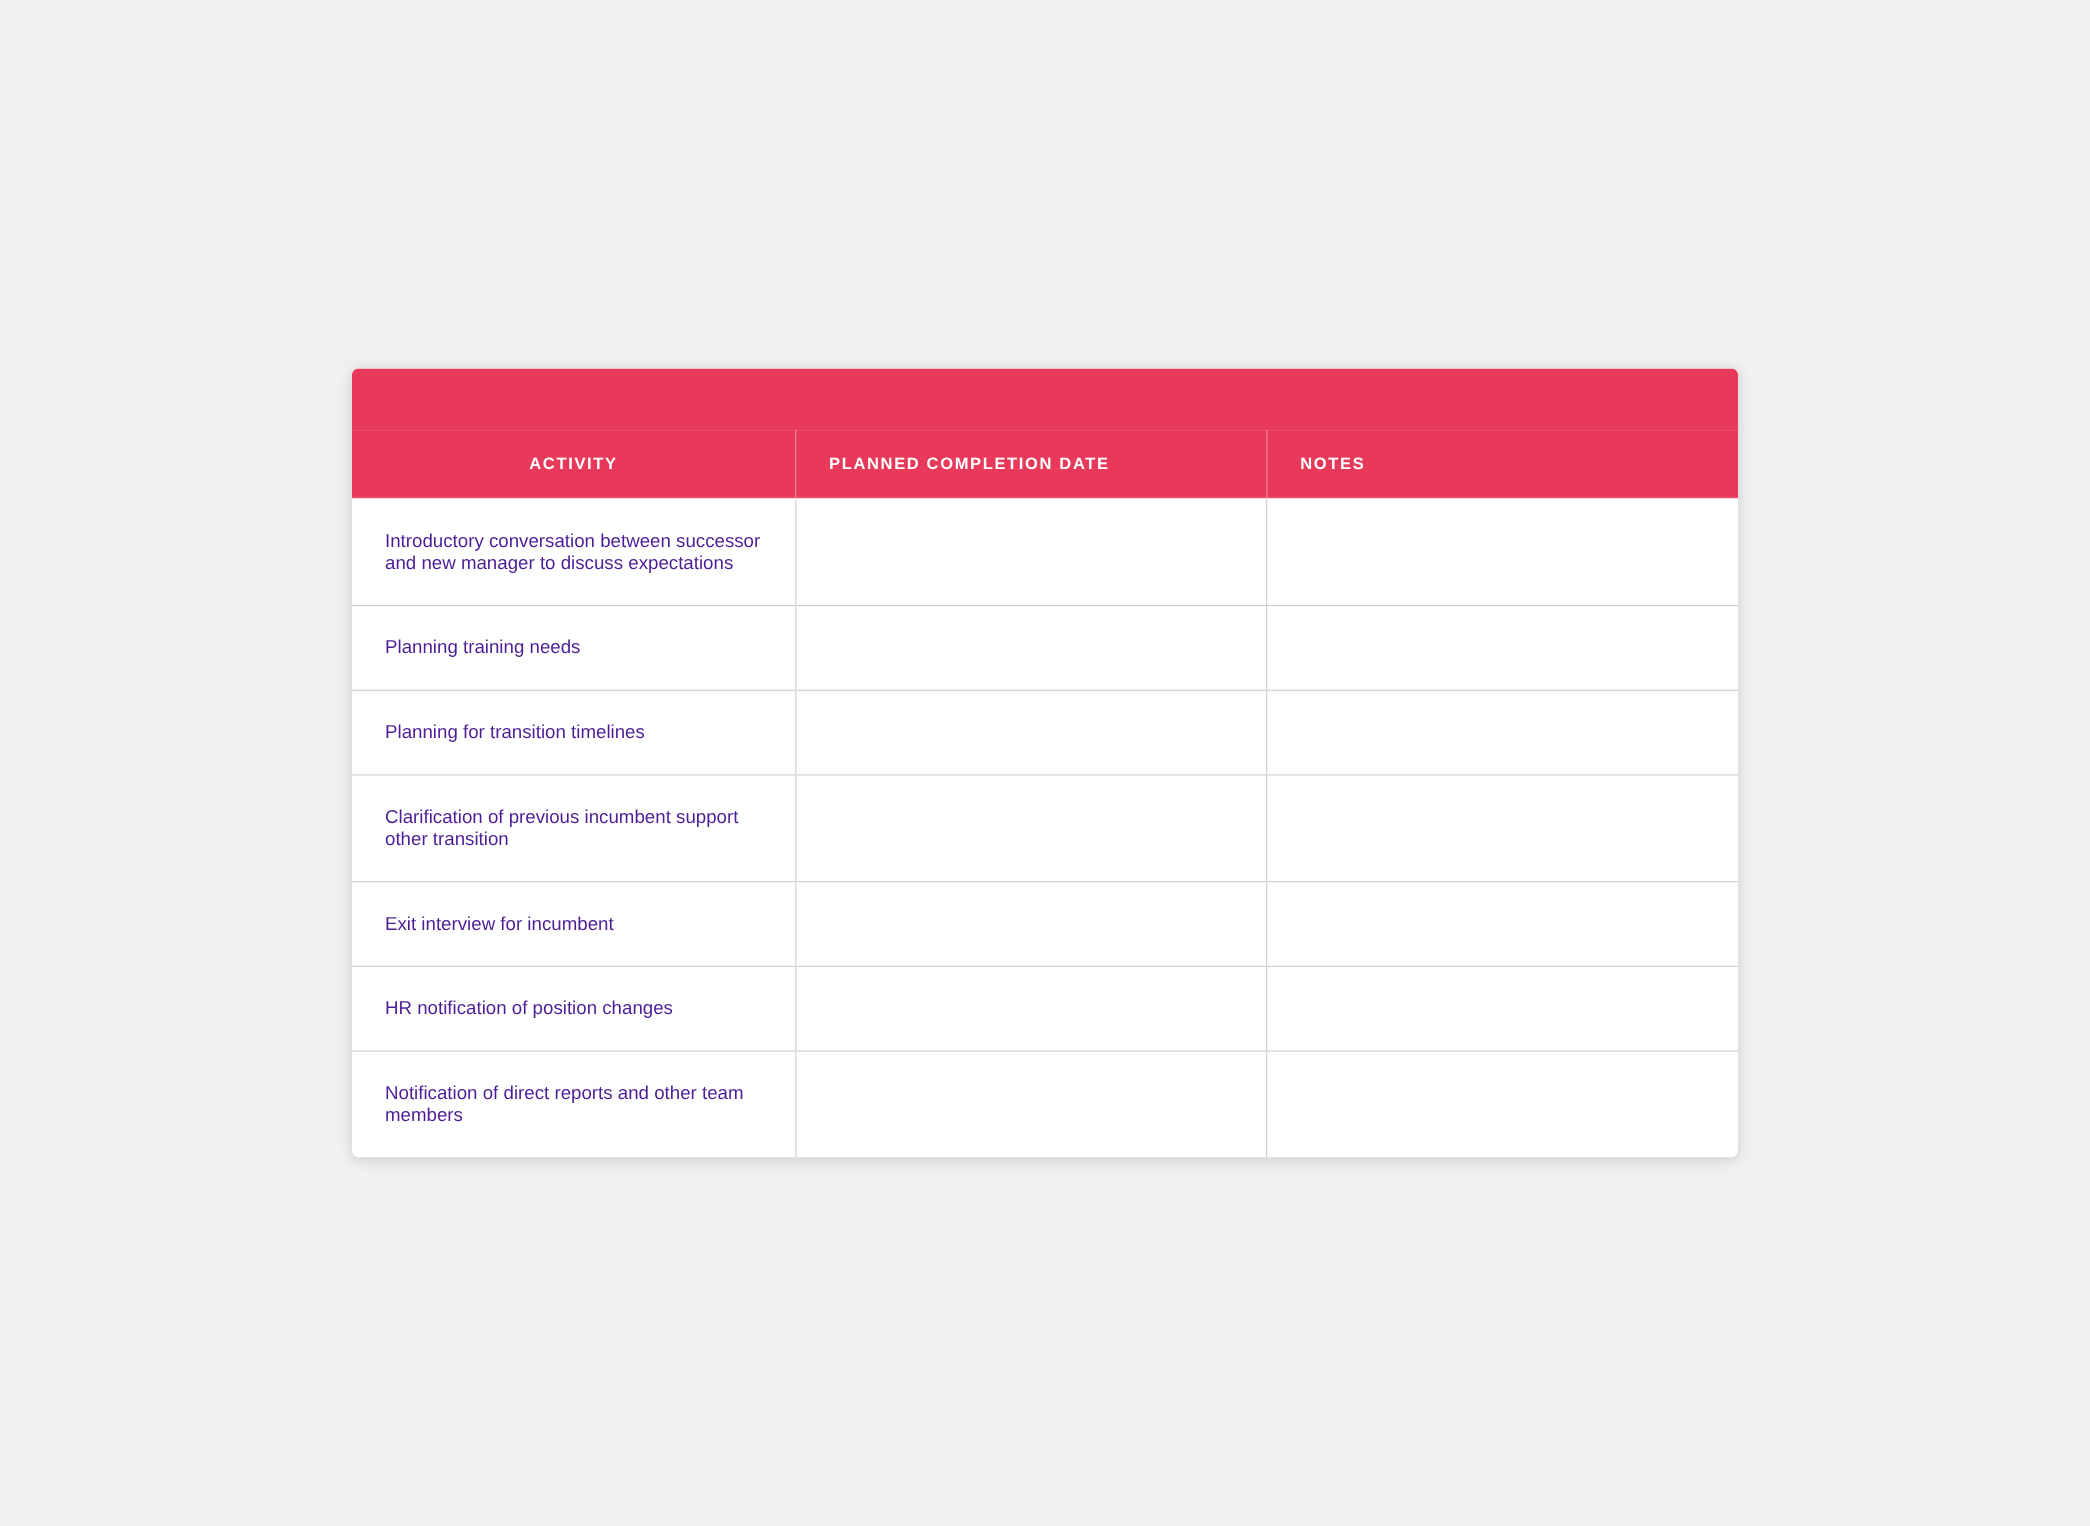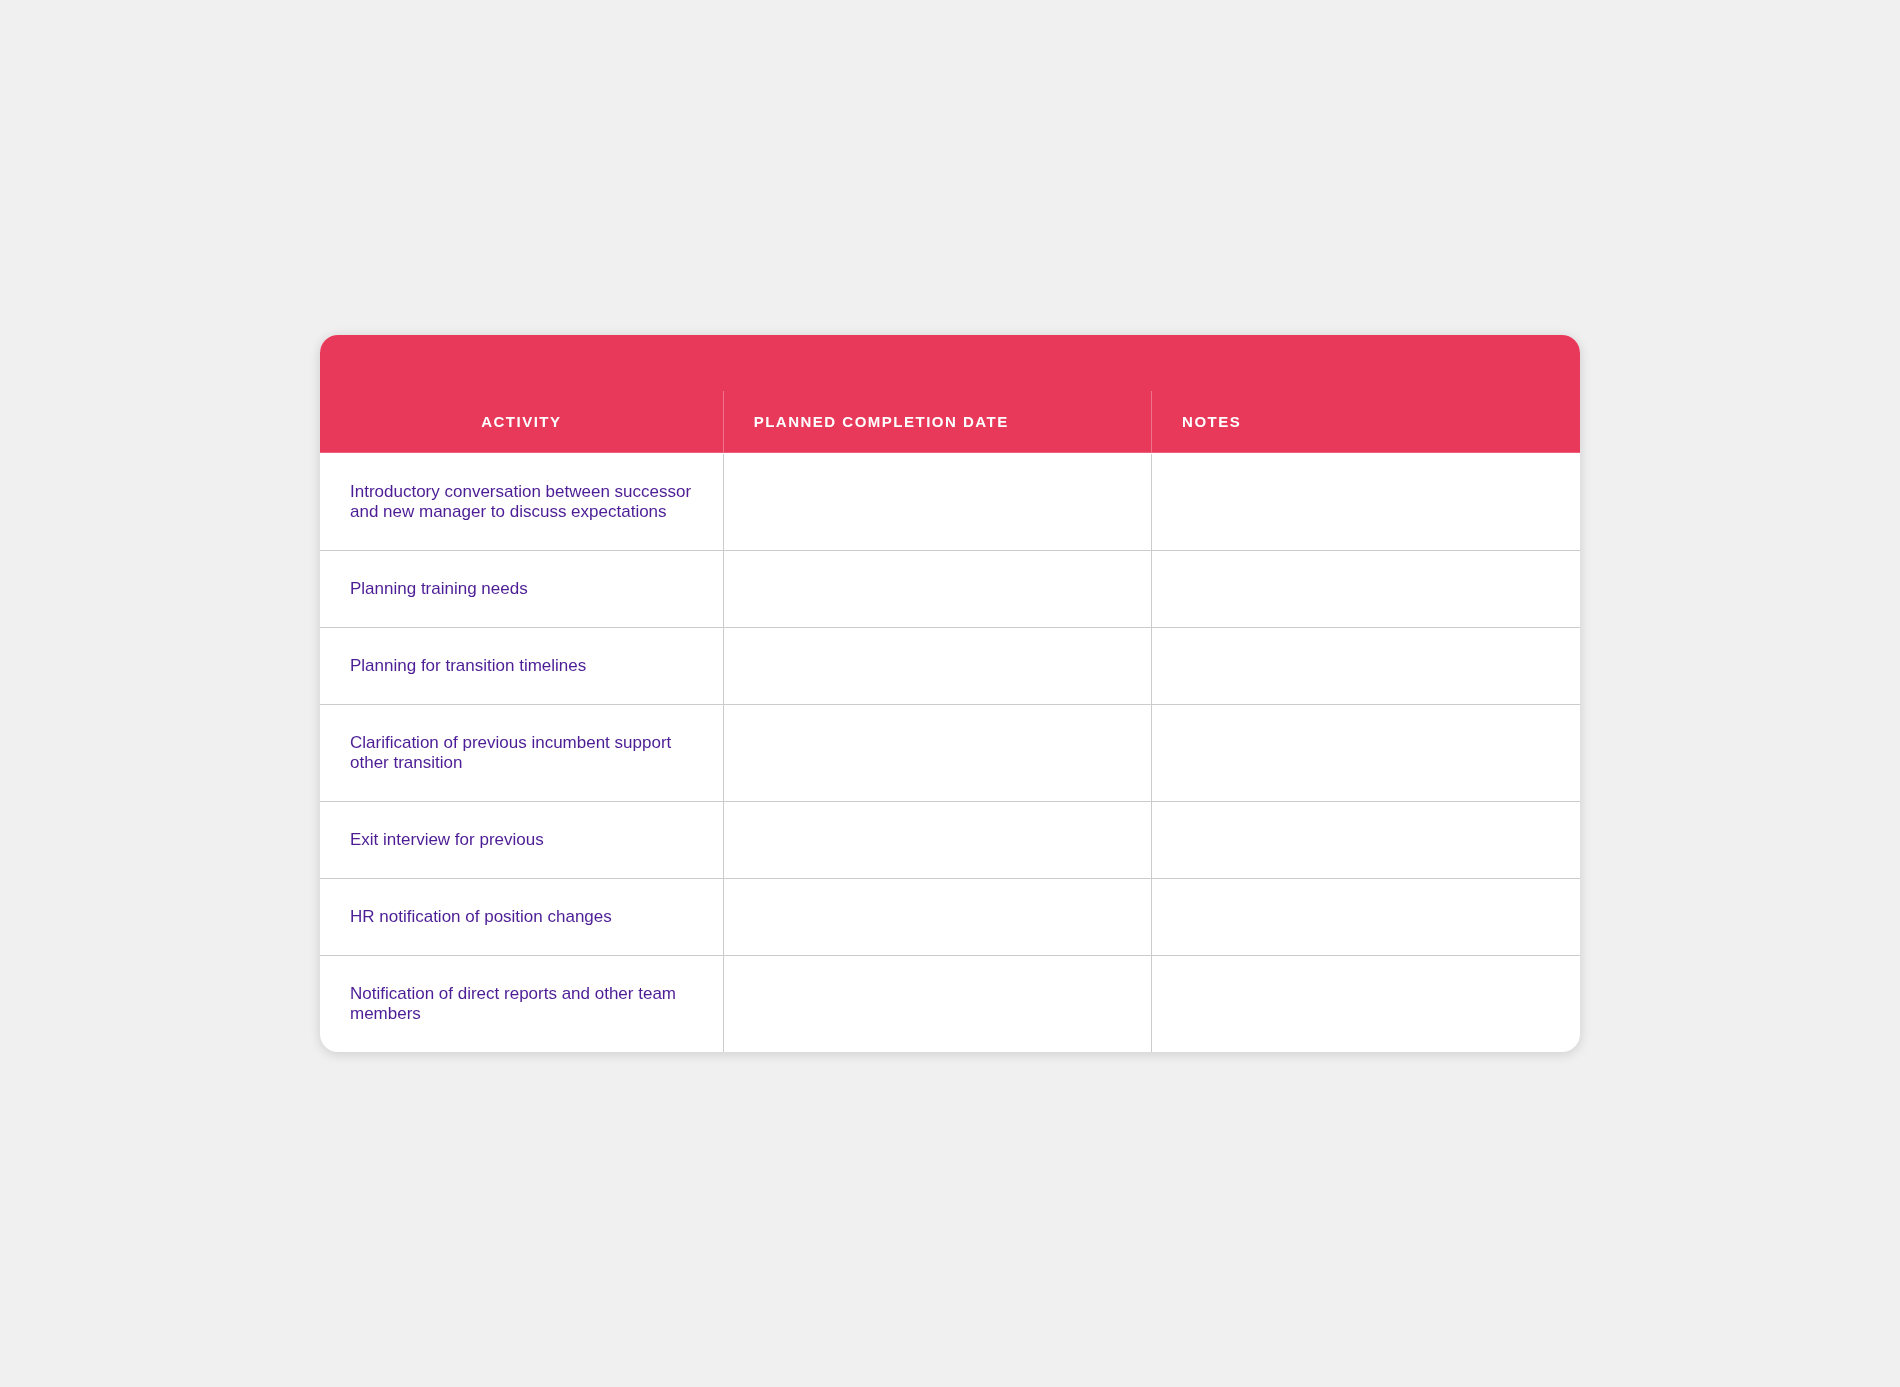--- a/index.html
+++ b/index.html
@@ -13,21 +13,21 @@
       display: flex;
       justify-content: center;
       align-items: center;
       min-height: 100vh;
       font-family: Arial, Helvetica, sans-serif;
     }
 
     .card {
       background: #ffffff;
       width: 1260px;
-      border-radius: 18px;
+      border-radius: 6px;
       overflow: hidden;
       box-shadow: 0 2px 12px rgba(0,0,0,0.15);
     }
 
     .card-title {
       background: #e8395a;
       color: #ffffff;
       text-align: center;
       padding: 28px 40px;
       font-size: 32px;
@@ -123,21 +123,21 @@
           <td>Planning for transition timelines</td>
           <td></td>
           <td></td>
         </tr>
         <tr>
           <td>Clarification of previous incumbent support other transition</td>
           <td></td>
           <td></td>
         </tr>
         <tr>
-          <td>Exit interview for previous</td>
+          <td>Exit interview for incumbent</td>
           <td></td>
           <td></td>
         </tr>
         <tr>
           <td>HR notification of position changes</td>
           <td></td>
           <td></td>
         </tr>
         <tr>
           <td>Notification of direct reports and other team members</td>

